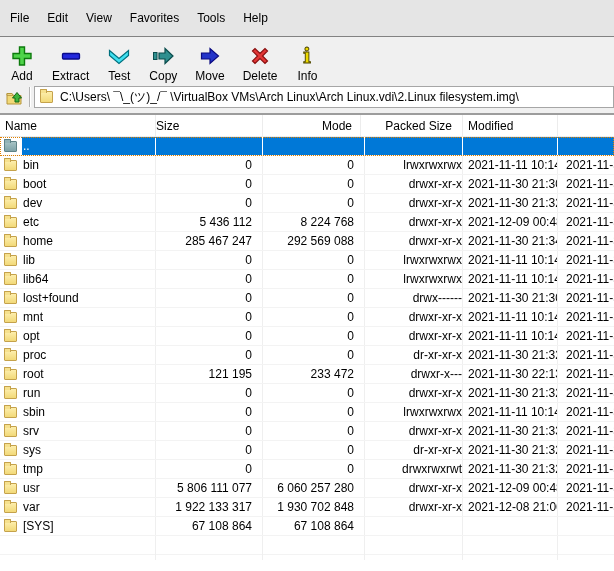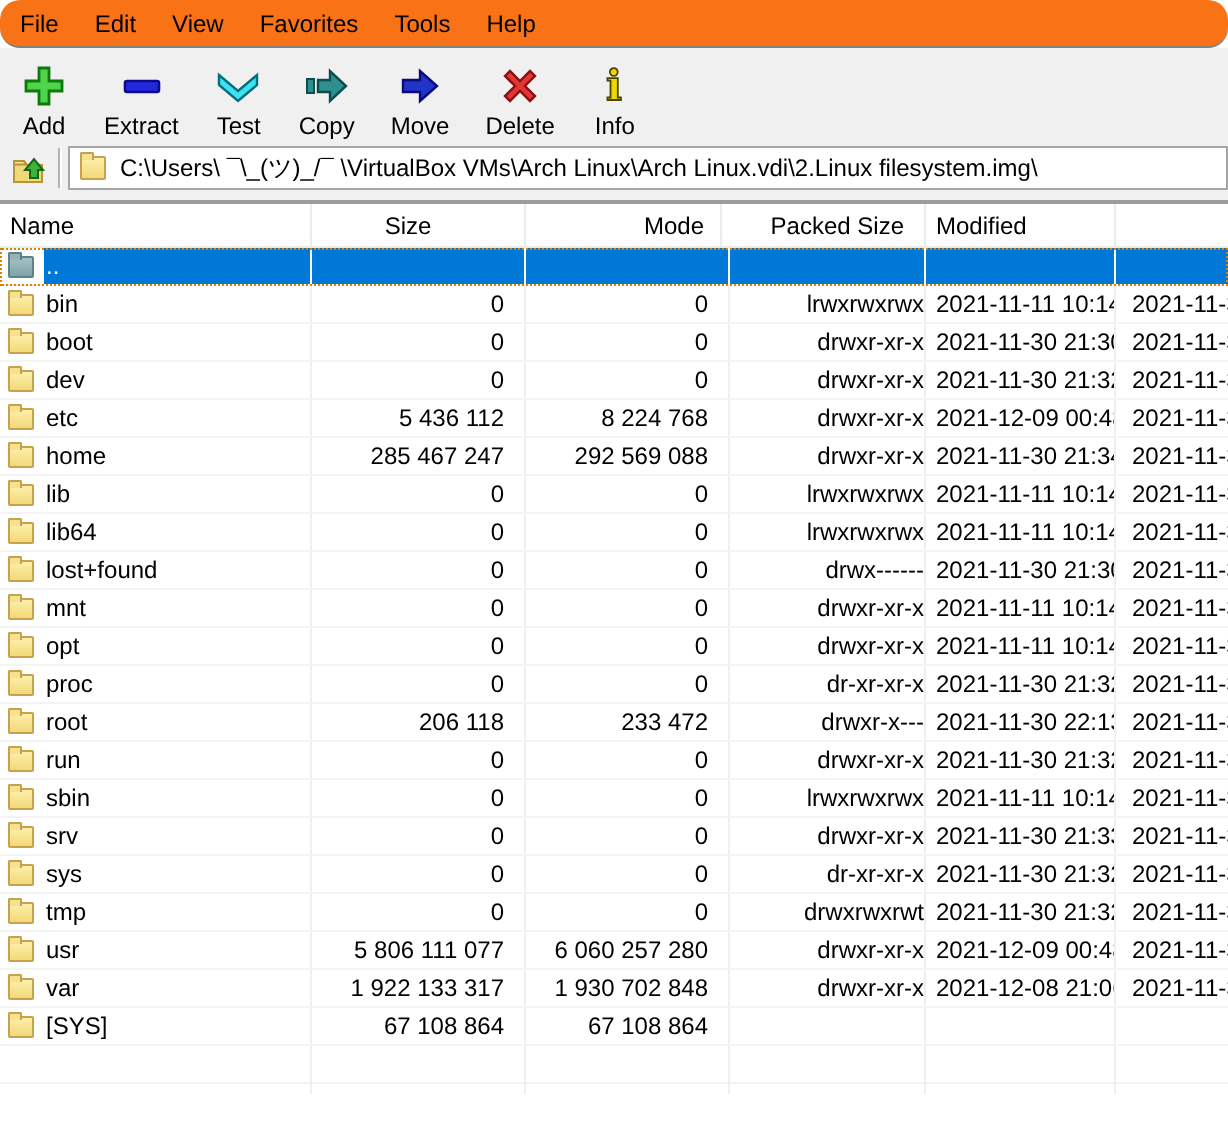--- a/index.html
+++ b/index.html
@@ -5,22 +5,22 @@
   * { box-sizing: border-box; margin: 0; padding: 0; }
   html,body { width: 614px; height: 571px; overflow: hidden; }
   body {
     font-family: "Liberation Sans", sans-serif;
     font-size: 12px;
     color: #000;
     background: #fff;
   }
   
   .menubar {
-    height: 24px; background: #f97316; display: flex; align-items: center;
-    padding-left: 1px; border-bottom: 1px solid #828282; border-radius: 10px;
+    height: 37px; background: #e5e5e5; display: flex; align-items: center;
+    padding-left: 1px; border-bottom: 1px solid #828282;
   }
   .menu-item { padding: 4px 9px; cursor: default; }
   
   .toolbar {
     height: 52px; background: #f0f0f0; display: flex; align-items: stretch;
     padding: 2px 0 1px 1px;
   }
   .tb-btn {
     display: flex; flex-direction: column; align-items: center; justify-content: flex-start;
     padding: 2px 8px 0 8px; border: 1px solid transparent; cursor: default;
@@ -71,21 +71,21 @@
   }
   .cell { border-right: 1px solid #efefef; overflow: hidden; white-space: nowrap; }
   .c-name { width: 156px; display: flex; align-items: center; }
   .name-text { flex: 1; height: 18px; padding-left: 1px; overflow: hidden; }
   .c-size   { width: 107px; text-align: right; padding-right: 10px; }
   .c-packed { width: 102px; text-align: right; padding-right: 10px; }
   .c-mode   { width: 98px;  text-align: right; padding-right: 0; }
   .c-mod    { width: 95px;  padding-left: 5px; }
   .c-created{ flex: 1; padding-left: 8px; border-right: none; }
   .w-name { width: 156px; padding-left: 5px; }
-  .w-size { width: 107px; text-align: center; padding-right: 10px; padding-top: 4px; }
+  .w-size { width: 107px; text-align: left; padding-right: 10px; padding-top: 4px; }
   .w-packed { width: 102px; text-align: right; padding-right: 10px; padding-top: 4px; }
   .w-mode { width: 98px; text-align: right; padding-right: 8px; padding-top: 4px; }
   .w-mod { width: 95px; padding-left: 5px; }
   .w-created { flex: 1; padding-left: 8px; border-right: none; margin-top: 48px; }
   .row.selected { outline: 1px dotted #e08000; outline-offset: -1px; z-index: 2; }
   .row.selected .cell:not(.c-name),
   .row.selected .name-text { background: #0078d7; color: #fff; }
   .row.selected .cell { border-right-color: #fff; }
 </style>
 </head>
@@ -320,21 +320,21 @@
     <div class="cell c-packed">0</div>
     <div class="cell c-mode">dr-xr-xr-x</div>
     <div class="cell c-mod">2021-11-30 21:32</div>
     <div class="cell c-created">2021-11-3</div>
   </div>
       <div class="row">
     <div class="cell c-name">
       <span class="ficon"></span>
       <span class="name-text">root</span>
     </div>
-    <div class="cell c-size">206 118</div>
+    <div class="cell c-size">121 195</div>
     <div class="cell c-packed">233 472</div>
     <div class="cell c-mode">drwxr-x---</div>
     <div class="cell c-mod">2021-11-30 22:13</div>
     <div class="cell c-created">2021-11-3</div>
   </div>
       <div class="row">
     <div class="cell c-name">
       <span class="ficon"></span>
       <span class="name-text">run</span>
     </div>

